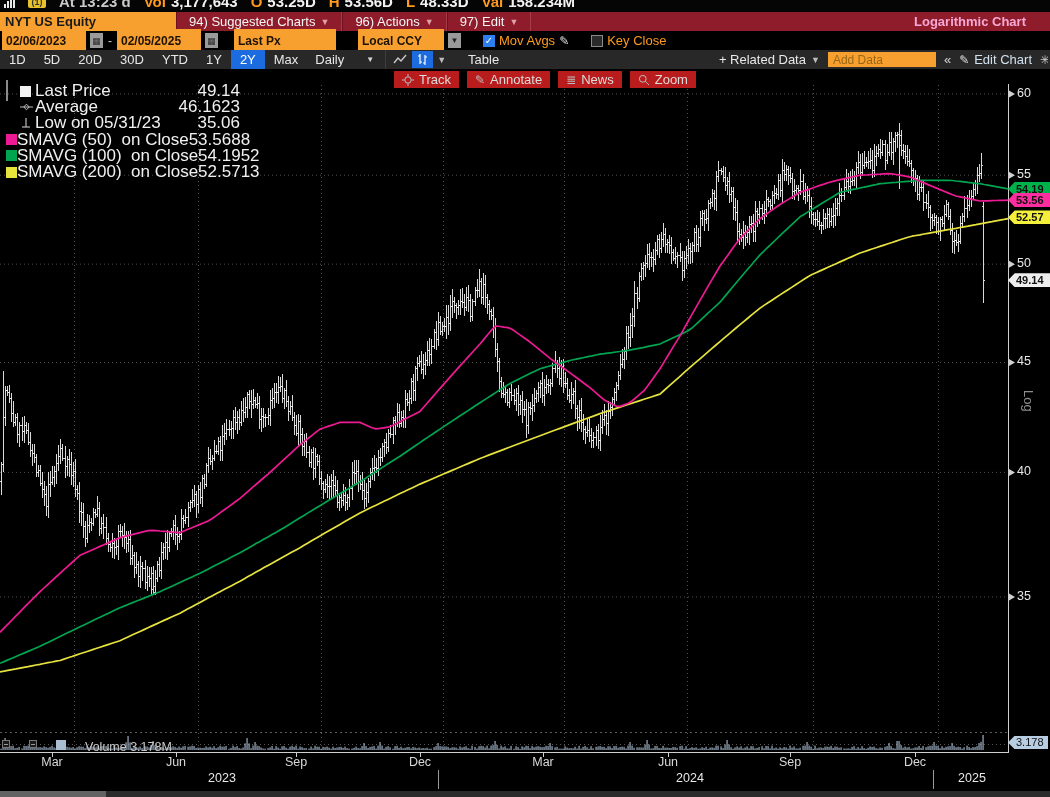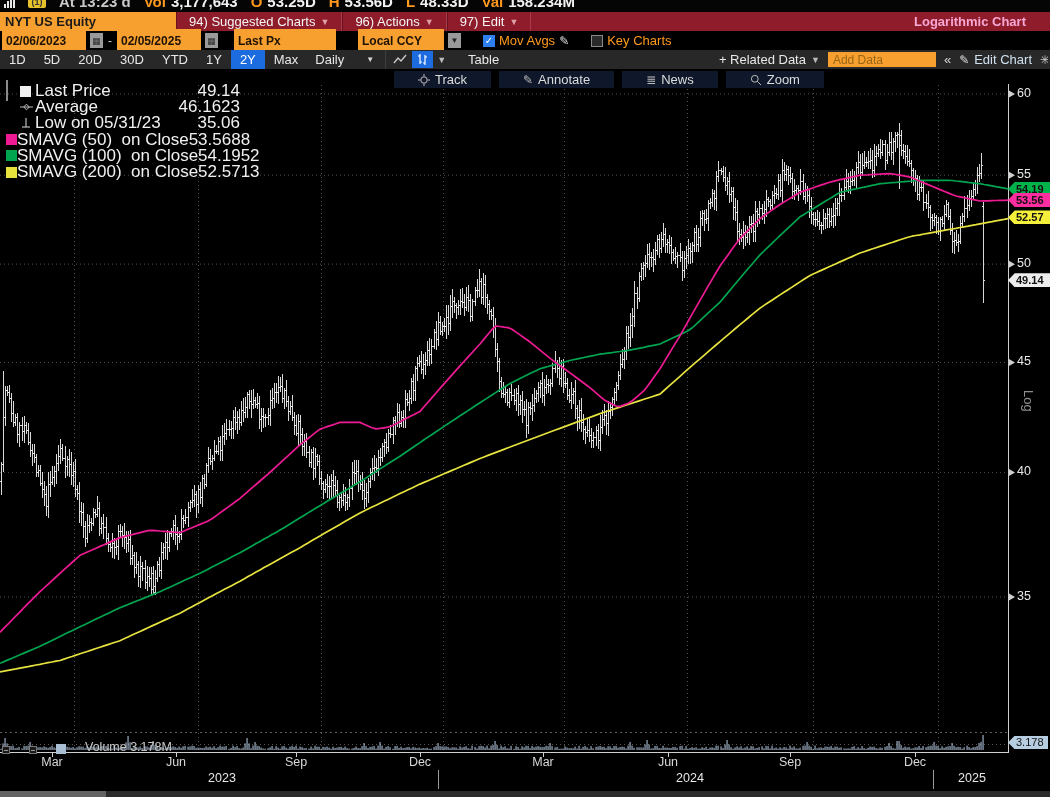--- a/index.html
+++ b/index.html
@@ -63,21 +63,21 @@
   #related { display:flex; gap:5px; align-items:center; }
   #add-data { width:108px; height:15px; background:#f7a02f; color:#9a6614; font-size:12px;
     display:flex; align-items:center; padding:0 5px; }
   #collapse-btn { color:#d5d5d5; font-size:13px; }
   #edit-chart { color:#cfe0ee; display:flex; gap:5px; align-items:center; }
   #gear-partial { color:#c9c9c9; width:8px; overflow:hidden; font-size:12px; }
 
   
   #chart-svg { position:absolute; left:0; top:0; z-index:1; }
   #chart-tools { position:absolute; left:394px; top:71px; display:flex; gap:8px; z-index:3; }
-  .tool-btn { background:#0f172a; color:#dcdcdc; font-size:13px; padding:1px 24px;
+  .tool-btn { background:#b91c1c; color:#dcdcdc; font-size:13px; padding:1px 8px;
     display:flex; align-items:center; gap:5px; }
   .tool-ico { color:#bdbdbd; font-size:12px; display:flex; align-items:center; }
 
   #legend { position:absolute; left:6px; top:83px; width:234px; z-index:3; font-size:17px; }
   .lg-row { display:flex; align-items:center; height:16.2px; }
   .lg-tree { width:14px; color:#8f8f8f; }
   .lg-mark { width:15px; display:flex; align-items:center; }
   .lg-label { color:#f0f0f0; white-space:pre; }
   .lg-val { margin-left:auto; color:#f0f0f0; }
   .sw { width:11px; height:11px; display:inline-block; }
@@ -89,21 +89,21 @@
   #log-label { position:absolute; left:1021px; top:390px; color:#8f8f8f; font-size:13px;
     writing-mode:vertical-rl; z-index:3; }
   .price-tag { position:absolute; left:1008px; width:42px; height:14px; color:#111;
     font-size:11px; font-weight:bold; line-height:14px; padding-left:8px; z-index:3;
     clip-path:polygon(0 50%, 16% 0, 100% 0, 100% 100%, 16% 100%); }
   #vol-tag { position:absolute; left:1008px; top:736px; width:40px; height:13px;
     color:#111; font-size:11px; line-height:13px; padding-left:8px; z-index:3;
     clip-path:polygon(0 50%, 16% 0, 100% 0, 100% 100%, 16% 100%); }
 
   
-  #vol-legend { position:absolute; left:2px; top:740px; display:flex; align-items:flex-end; gap:19px; z-index:3; }
+  #vol-legend { position:absolute; left:2px; top:740px; display:flex; align-items:flex-start; gap:19px; z-index:3; }
   .vl-box { width:8px; height:8px; border:1px solid #777; background:#1a1a1a; position:relative; }
   .vl-box::after { content:""; position:absolute; left:1px; right:1px; top:3px; height:1px; background:#999; }
   #vol-swatch { width:10px; height:10px; }
   #vol-label { color:#c6c6c6; font-size:12.5px; }
 
   
   .xmonth { position:absolute; color:#d8d8d8; font-size:12.5px; top:755px; transform:translateX(-50%); z-index:3; }
   .xyear { position:absolute; color:#e8e8e8; font-size:12.5px; top:771px; transform:translateX(-50%); z-index:3; }
   .ydiv { position:absolute; top:770px; width:1px; height:19px; background:#9a9a9a; z-index:3; }
 
@@ -176,21 +176,21 @@
     <div class="oran-input" style="width:102px">Last Px</div>
     <span class="gap16"></span>
     <div class="oran-input" style="width:86px">Local CCY</div>
     <div class="drop-btn">▼</div>
     <span class="gap16"></span>
     <div class="chk on">✓</div>
     <span class="amber-label">Mov Avgs</span>
     <span class="pencil">✎</span>
     <span class="gap16"></span>
     <div class="chk off"></div>
-    <span class="amber-label">Key Charts</span>
+    <span class="amber-label">Key Close</span>
   </div>
 
   <div id="period-bar">
     <div class="ptab">1D</div>
     <div class="ptab">5D</div>
     <div class="ptab">20D</div>
     <div class="ptab">30D</div>
     <div class="ptab">YTD</div>
     <div class="ptab">1Y</div>
     <div class="ptab active">2Y</div>

